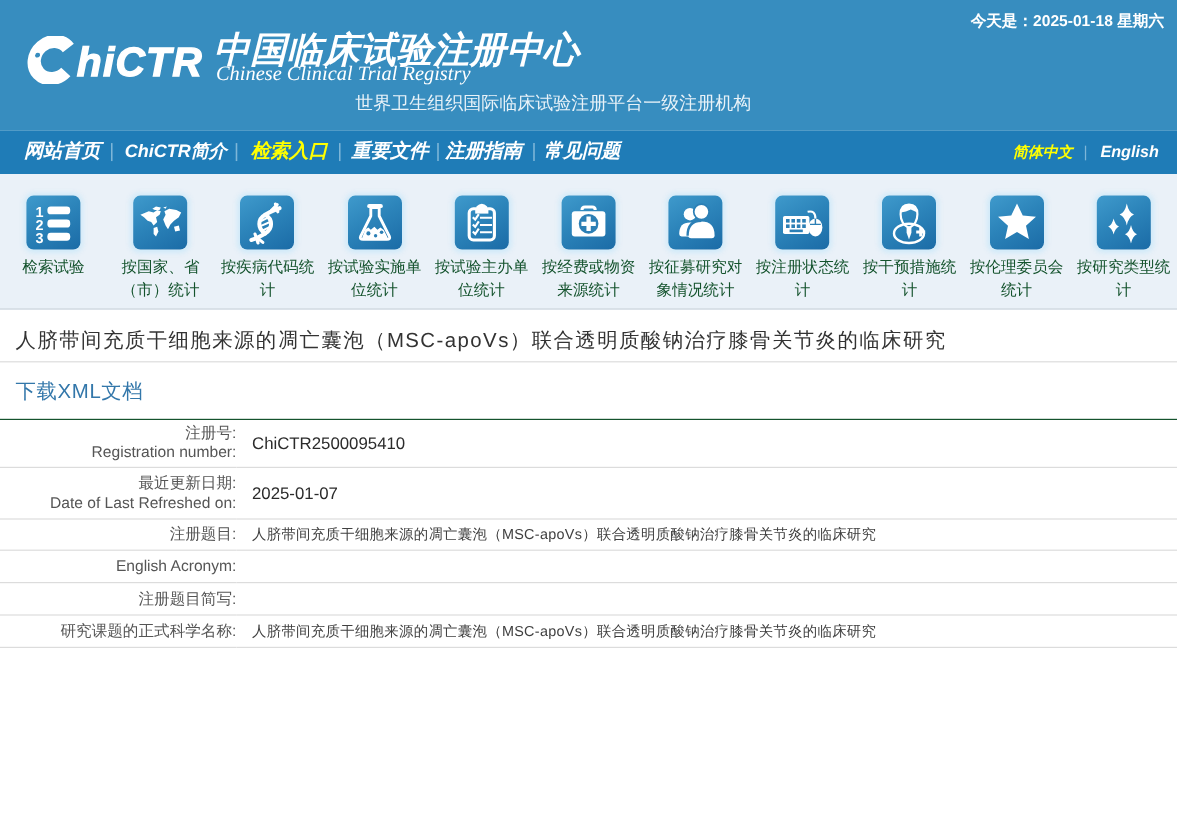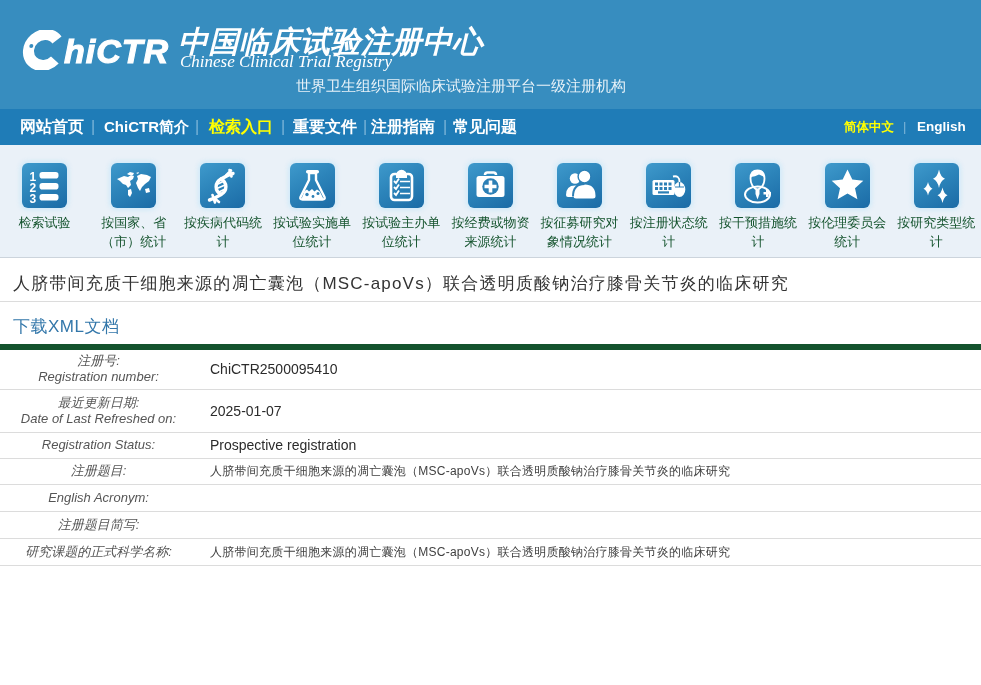--- a/index.html
+++ b/index.html
@@ -12,49 +12,50 @@
 .hdr .today { position:absolute; top:9px; right:11px; color:#fff; font-size:13px; font-weight:bold; }
 .logo { position:absolute; left:20px; top:30px; color:#fff; font-style:italic; font-weight:bold; line-height:1; letter-spacing:1px; }
 .logo svg.bigc { display:inline-block; vertical-align:-7px; }
 .logo .rest { font-size:34px; -webkit-text-stroke:1.1px #fff; letter-spacing:1px; }
 .cn-title { position:absolute; left:178px; top:22px; color:#fff; font-size:30px; font-weight:bold; font-style:italic; letter-spacing:0.5px; font-family:Liberation Sans, sans-serif; }
 .en-title { position:absolute; left:180px; top:52px; color:#fff; font-size:17px; font-style:italic; font-family:"Liberation Serif", serif;text-align:center; }
 .who-line { position:absolute; left:296px; top:77px; color:#e8f2f8; font-size:15px;text-align:center; }
 
 
 .nav { position:relative; height:36px; background:#1f7cb7; color:#fff; font-size:16px; font-weight:bold; line-height:36px; }
-.nav .item { position:absolute; top:0; }
+.nav .item { position:absolute; top:0;font-style:italic; }
 .nav .sep { position:absolute; top:0; color:#7db6d8; font-weight:normal; }
 .nav .hl { color:#ffff00; }
 
 
 .icons { height:113px; background:#eaf1f8; border-bottom:1px solid #ccd4dc; display:flex; }
 .icell { width:89.18px; text-align:center; padding-top:18px; }
 .ibox { width:45px; height:45px; margin:0 auto; border-radius:6px; display:block;
   background:linear-gradient(150deg,#3f9acc 0%,#2c84ba 45%,#1b6ba6 100%);
   box-shadow:0 0 4px 2px rgba(205,233,248,.9); }
 .ibox svg { display:block; }
 .ilabel { margin-top:5px; font-size:13px; line-height:19px; color:#14532d;text-align:center; }
 
 
 .ptitle { height:44px; padding:16px 13px 0 13px; font-size:17px; letter-spacing:1.2px; line-height:20px; color:#333; border-bottom:1px solid #dcdcdc; }
-.xmlrow { height:48px; padding:15px 13px 16px 13px; border-bottom:6px solid #14532d; }
+.xmlrow { height:48px; padding:15px 13px 16px 13px; border-bottom:1px solid #14532d; }
 .xmlrow a { color:#3377aa; font-size:17px; line-height:19px; letter-spacing:0.5px; text-decoration:none; }
 
 table.info { width:100%; border-collapse:collapse; table-layout:fixed; }
 table.info td { border-bottom:1px solid #dcdcdc; vertical-align:middle; }
-table.info td.lbl { padding:0; width:197px; text-align:center; color:#555; font-size:13px; line-height:16px;font-style:italic; }
+table.info td.lbl { padding:0; width:197px; text-align:right; color:#555; font-size:13px; line-height:16px; }
 table.info td.val { padding-left:13px; padding-right:12px; color:#2b2b2b; font-size:14px; line-height:20px; }
 table.info td.val.cn { font-size:12px; letter-spacing:0.25px; color:#404040; }
 table.info td.val.just { text-align:justify; font-size:13.5px; }
 </style>
 </head>
 <body>
 
 <div class="hdr">
+  <div class="today">今天是：2025-01-18 星期六</div>
   <div class="logo"><svg class="bigc" width="44" height="40" viewBox="0 0 44 40">
         <g transform="skewX(-6)">
           <path d="M38 10 A 15.5 15.5 0 1 0 38 30" fill="none" stroke="#fff" stroke-width="11"></path>
           <circle cx="13" cy="16" r="2" fill="#378dbf"></circle>
         </g>
       </svg><span class="rest">hiCTR</span></div>
   <div class="cn-title">中国临床试验注册中心</div>
   <div class="en-title">Chinese Clinical Trial Registry</div>
   <div class="who-line">世界卫生组织国际临床试验注册平台一级注册机构</div>
 </div>
@@ -251,24 +252,20 @@
 <tbody>
       <tr style="height:39px">
         <td class="lbl">注册号:<br>Registration number:</td>
         <td class="val">ChiCTR2500095410</td>
       </tr>
 <tr style="height:43px">
         <td class="lbl">最近更新日期:<br>Date of Last Refreshed on:</td>
         <td class="val">2025-01-07</td>
       </tr>
 <tr style="height:26px">
-        <td class="lbl">Registration Status:</td>
-        <td class="val">Prospective registration</td>
-      </tr>
-<tr style="height:26px">
         <td class="lbl">注册题目:</td>
         <td class="val cn">人脐带间充质干细胞来源的凋亡囊泡（MSC-apoVs）联合透明质酸钠治疗膝骨关节炎的临床研究</td>
       </tr>
 <tr style="height:27px">
         <td class="lbl">English Acronym:</td>
         <td class="val">&nbsp;</td>
       </tr>
 <tr style="height:27px">
         <td class="lbl">注册题目简写:</td>
         <td class="val cn">&nbsp;</td>

